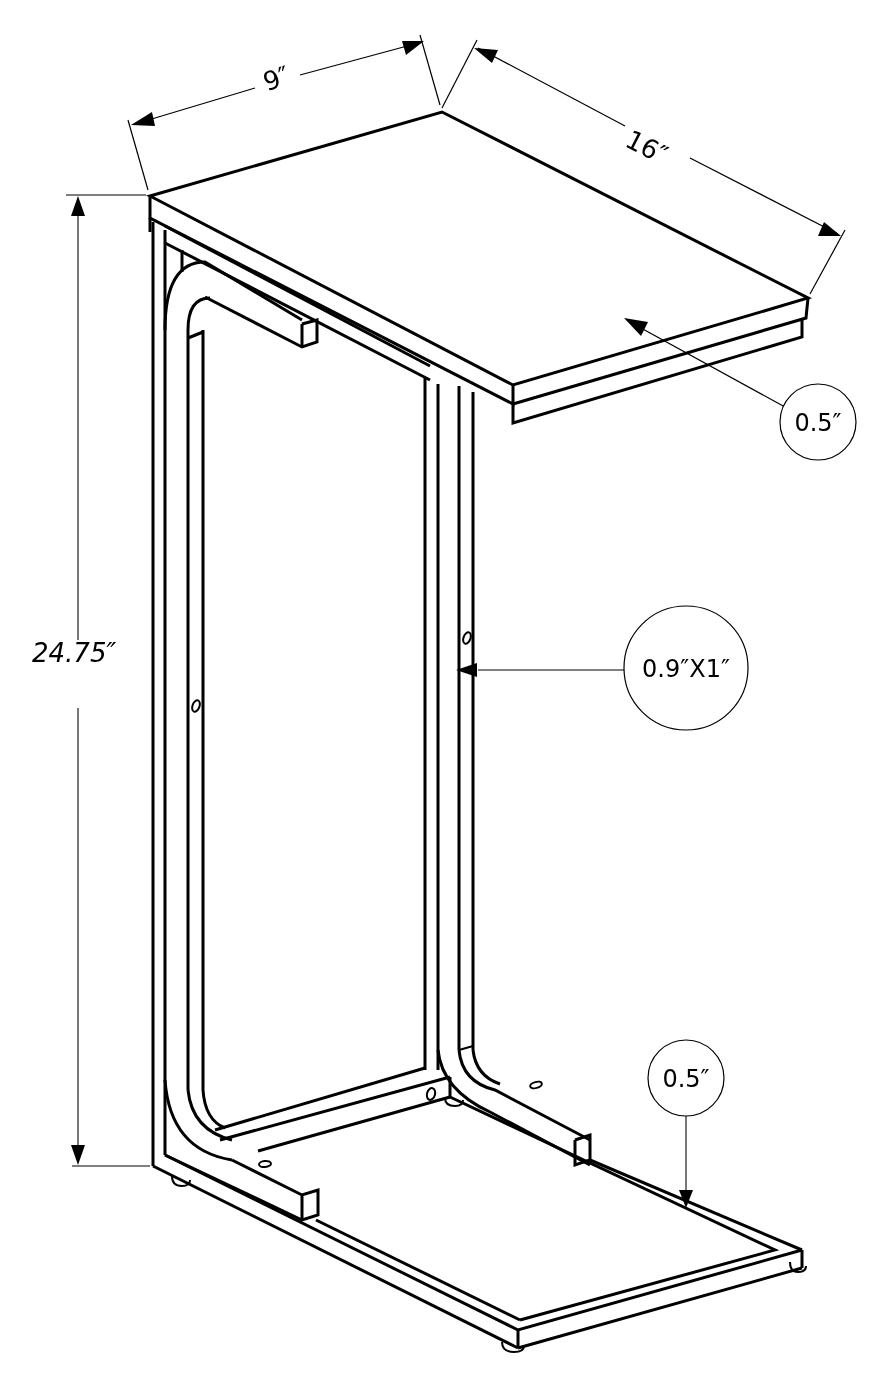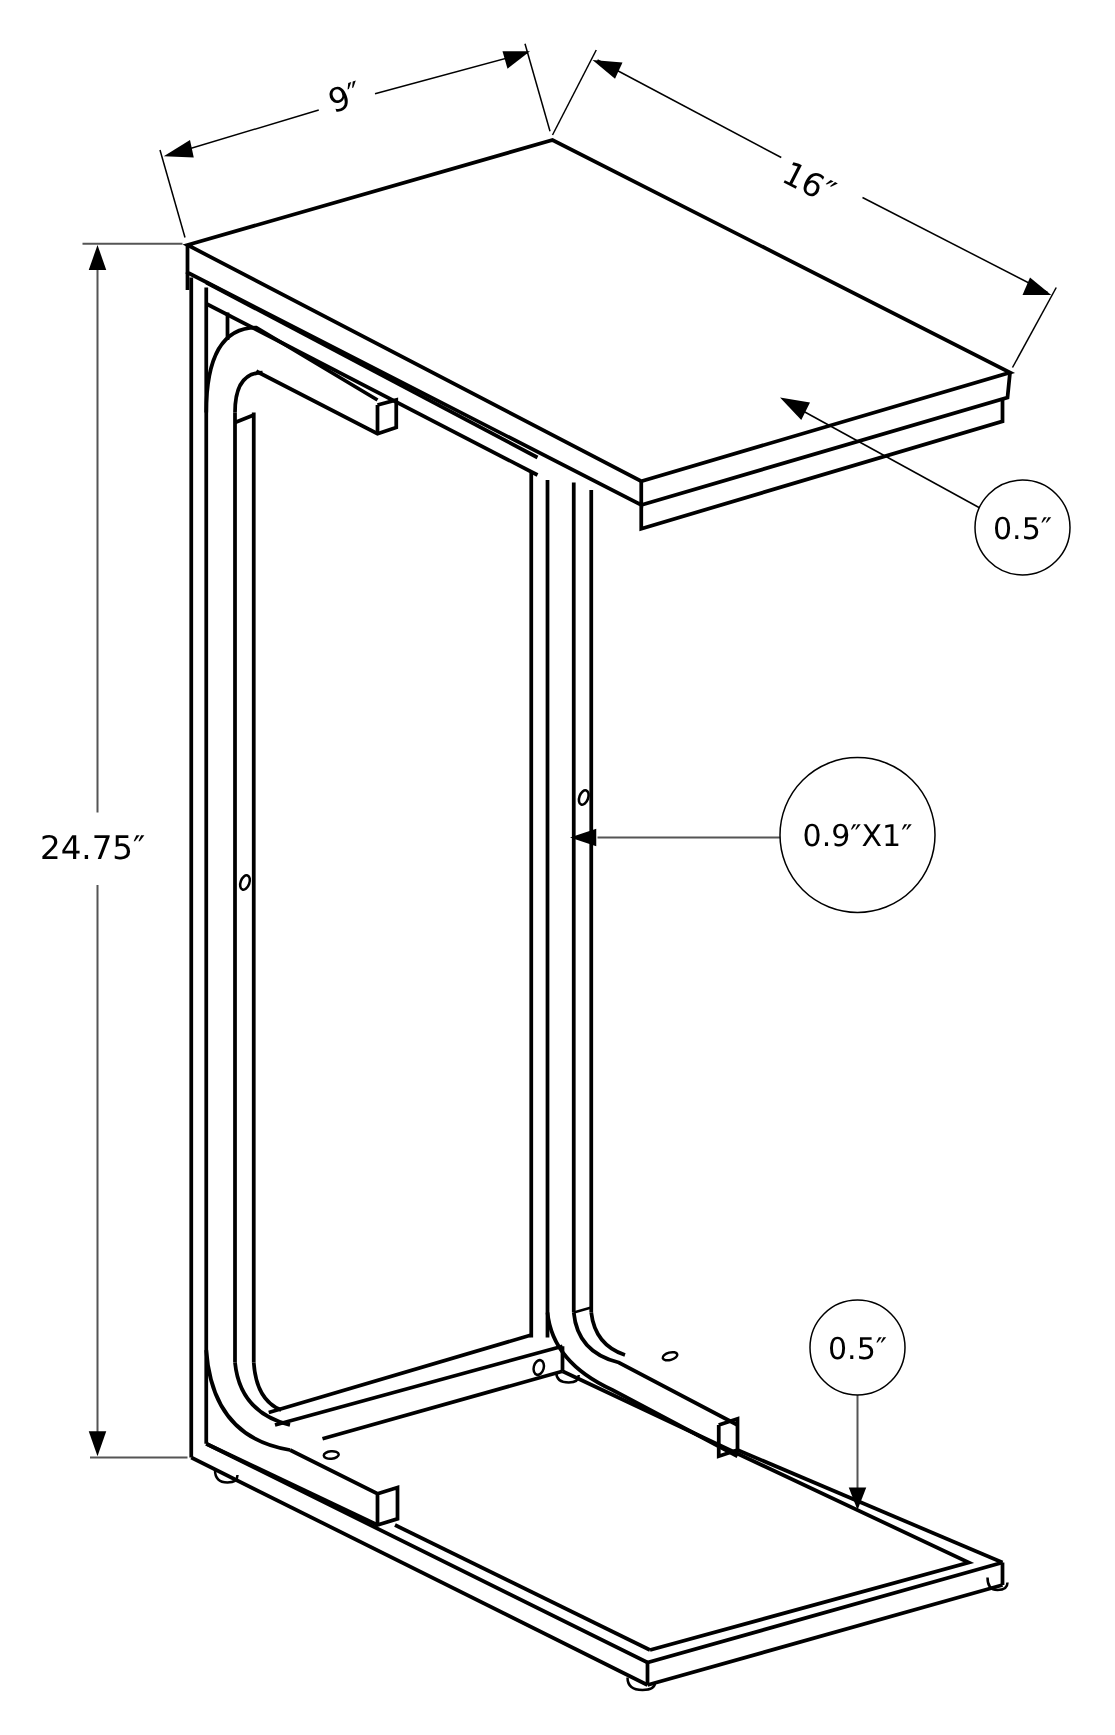--- a/index.html
+++ b/index.html
@@ -186,20 +186,20 @@
       <circle class="bubble" cx="818" cy="422" r="38"></circle>
       <circle class="bubble" cx="686" cy="668" r="62"></circle>
       <circle class="bubble" cx="686" cy="1078" r="38"></circle>
     </g>
   </svg>
 
   <div class="label" style="left:256px; top:72px; transform: rotate(-19deg); transform-origin: left top;">9″</div>
 
   <div class="label" style="left:630px; top:124px; transform: rotate(27deg); transform-origin: left top;">16″</div>
 
-  <div class="label" style="left:28px; top:666px;">24.75″</div>
+  <div class="label" style="left:28px; top:640px;font-style:italic;">24.75″</div>
 
   <div class="bubble-label" style="left:818px; top:423px;">0.5″</div>
 
   <div class="bubble-label" style="left:686px; top:669px;">0.9″X1″</div>
 
   <div class="bubble-label" style="left:686px; top:1079px;">0.5″</div>
 </div>
 
 </body></html>

